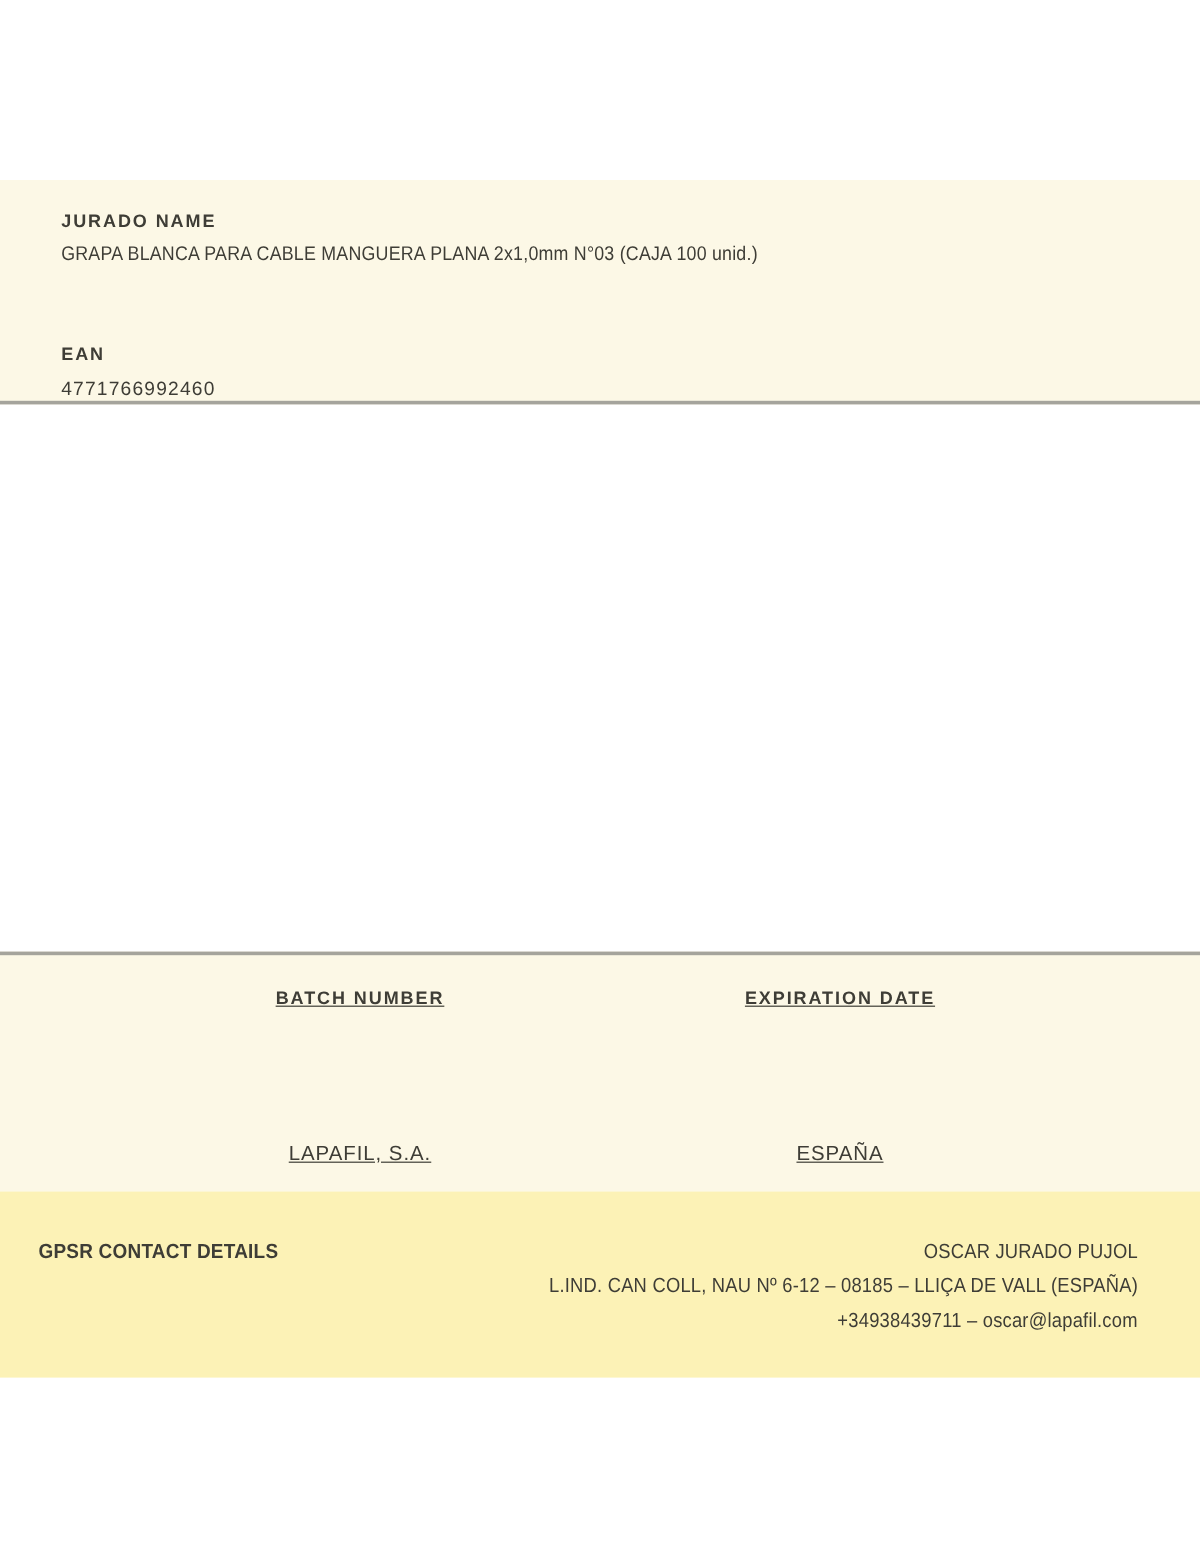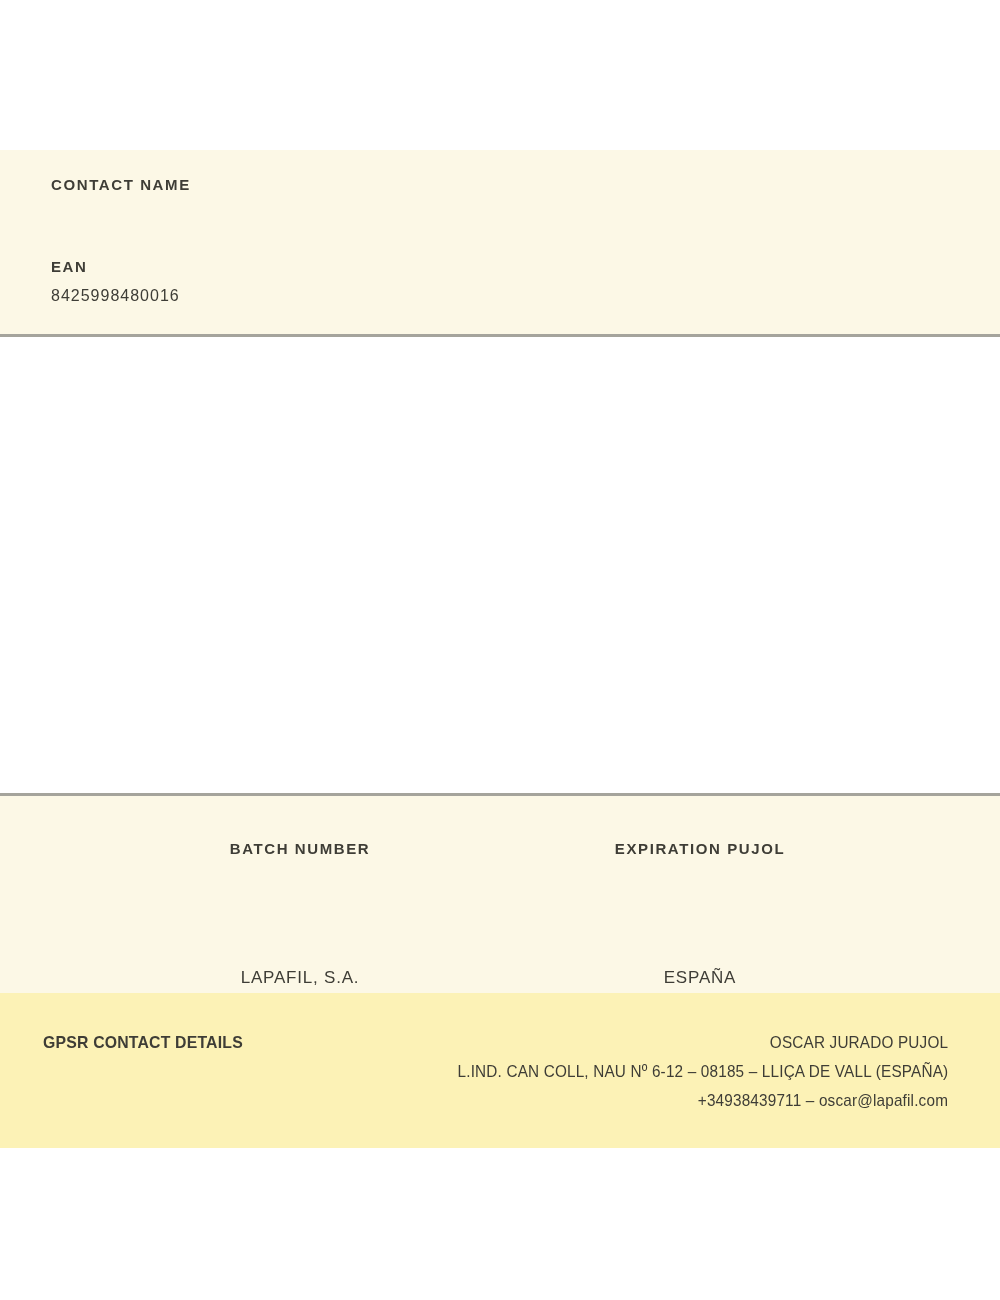--- a/index.html
+++ b/index.html
@@ -48,40 +48,41 @@
     white-space:nowrap;
     font-size:16.5px;
     letter-spacing:.2px;
   }
 
   
   .batch-panel{
     top:793px;height:244px;
     border-top:3px solid var(--divider);
     border-bottom:3px solid var(--divider);
-    padding-top:44px;
+    padding-top:28px;
+    text-decoration:underline;
   }
   .batch-grid{
     width:800px;margin:0 auto;
     display:grid;grid-template-columns:1fr 1fr;
     text-align:center;
     row-gap:0;
   }
   .cell .field-value{font-size:17px;letter-spacing:.8px;margin-top:10px;}
   .row2{margin-top:72px;}
   .empty-value{min-height:18px;}
 
   
   .gpsr-panel{
     top:993px;height:155px;
     background:var(--highlight-bg);
     display:flex;
     justify-content:space-between;
     align-items:flex-start;
-    padding:40px 52px 0 43px;
+    padding:40px 52px 0 32px;
   }
   .gpsr-heading{
     font-weight:700;
     font-size:17px;
     line-height:19px;
     letter-spacing:.2px;
     transform:scaleX(.93);
     transform-origin:left center;
     white-space:nowrap;
   }
@@ -101,38 +102,41 @@
     white-space:nowrap;
   }
 </style>
 </head>
 <body>
 
 <main>
 
   <section class="panel product-panel">
     <div class="field">
-      <div class="field-label">CONTACT NAME</div>
+      <div class="field-label">JURADO NAME</div>
+      <div class="field-value">
+        <span class="condensed">GRAPA BLANCA PARA CABLE MANGUERA PLANA 2x1,0mm N°03 (CAJA 100 unid.)</span>
+      </div>
     </div>
     <div class="field field-ean">
       <div class="field-label">EAN</div>
-      <div class="field-value ean-value">8425998480016</div>
+      <div class="field-value ean-value">4771766992460</div>
     </div>
   </section>
 
   <section class="panel batch-panel">
     <div class="batch-grid">
 
       <div class="cell">
         <div class="field-label">BATCH NUMBER</div>
         <div class="field-value empty-value"></div>
       </div>
 
       <div class="cell">
-        <div class="field-label">EXPIRATION PUJOL</div>
+        <div class="field-label">EXPIRATION DATE</div>
         <div class="field-value empty-value"></div>
       </div>
 
       <div class="cell row2">
         <div class="field-value">LAPAFIL, S.A.</div>
       </div>
 
       <div class="cell row2">
         <div class="field-value">ESPAÑA</div>
       </div>

